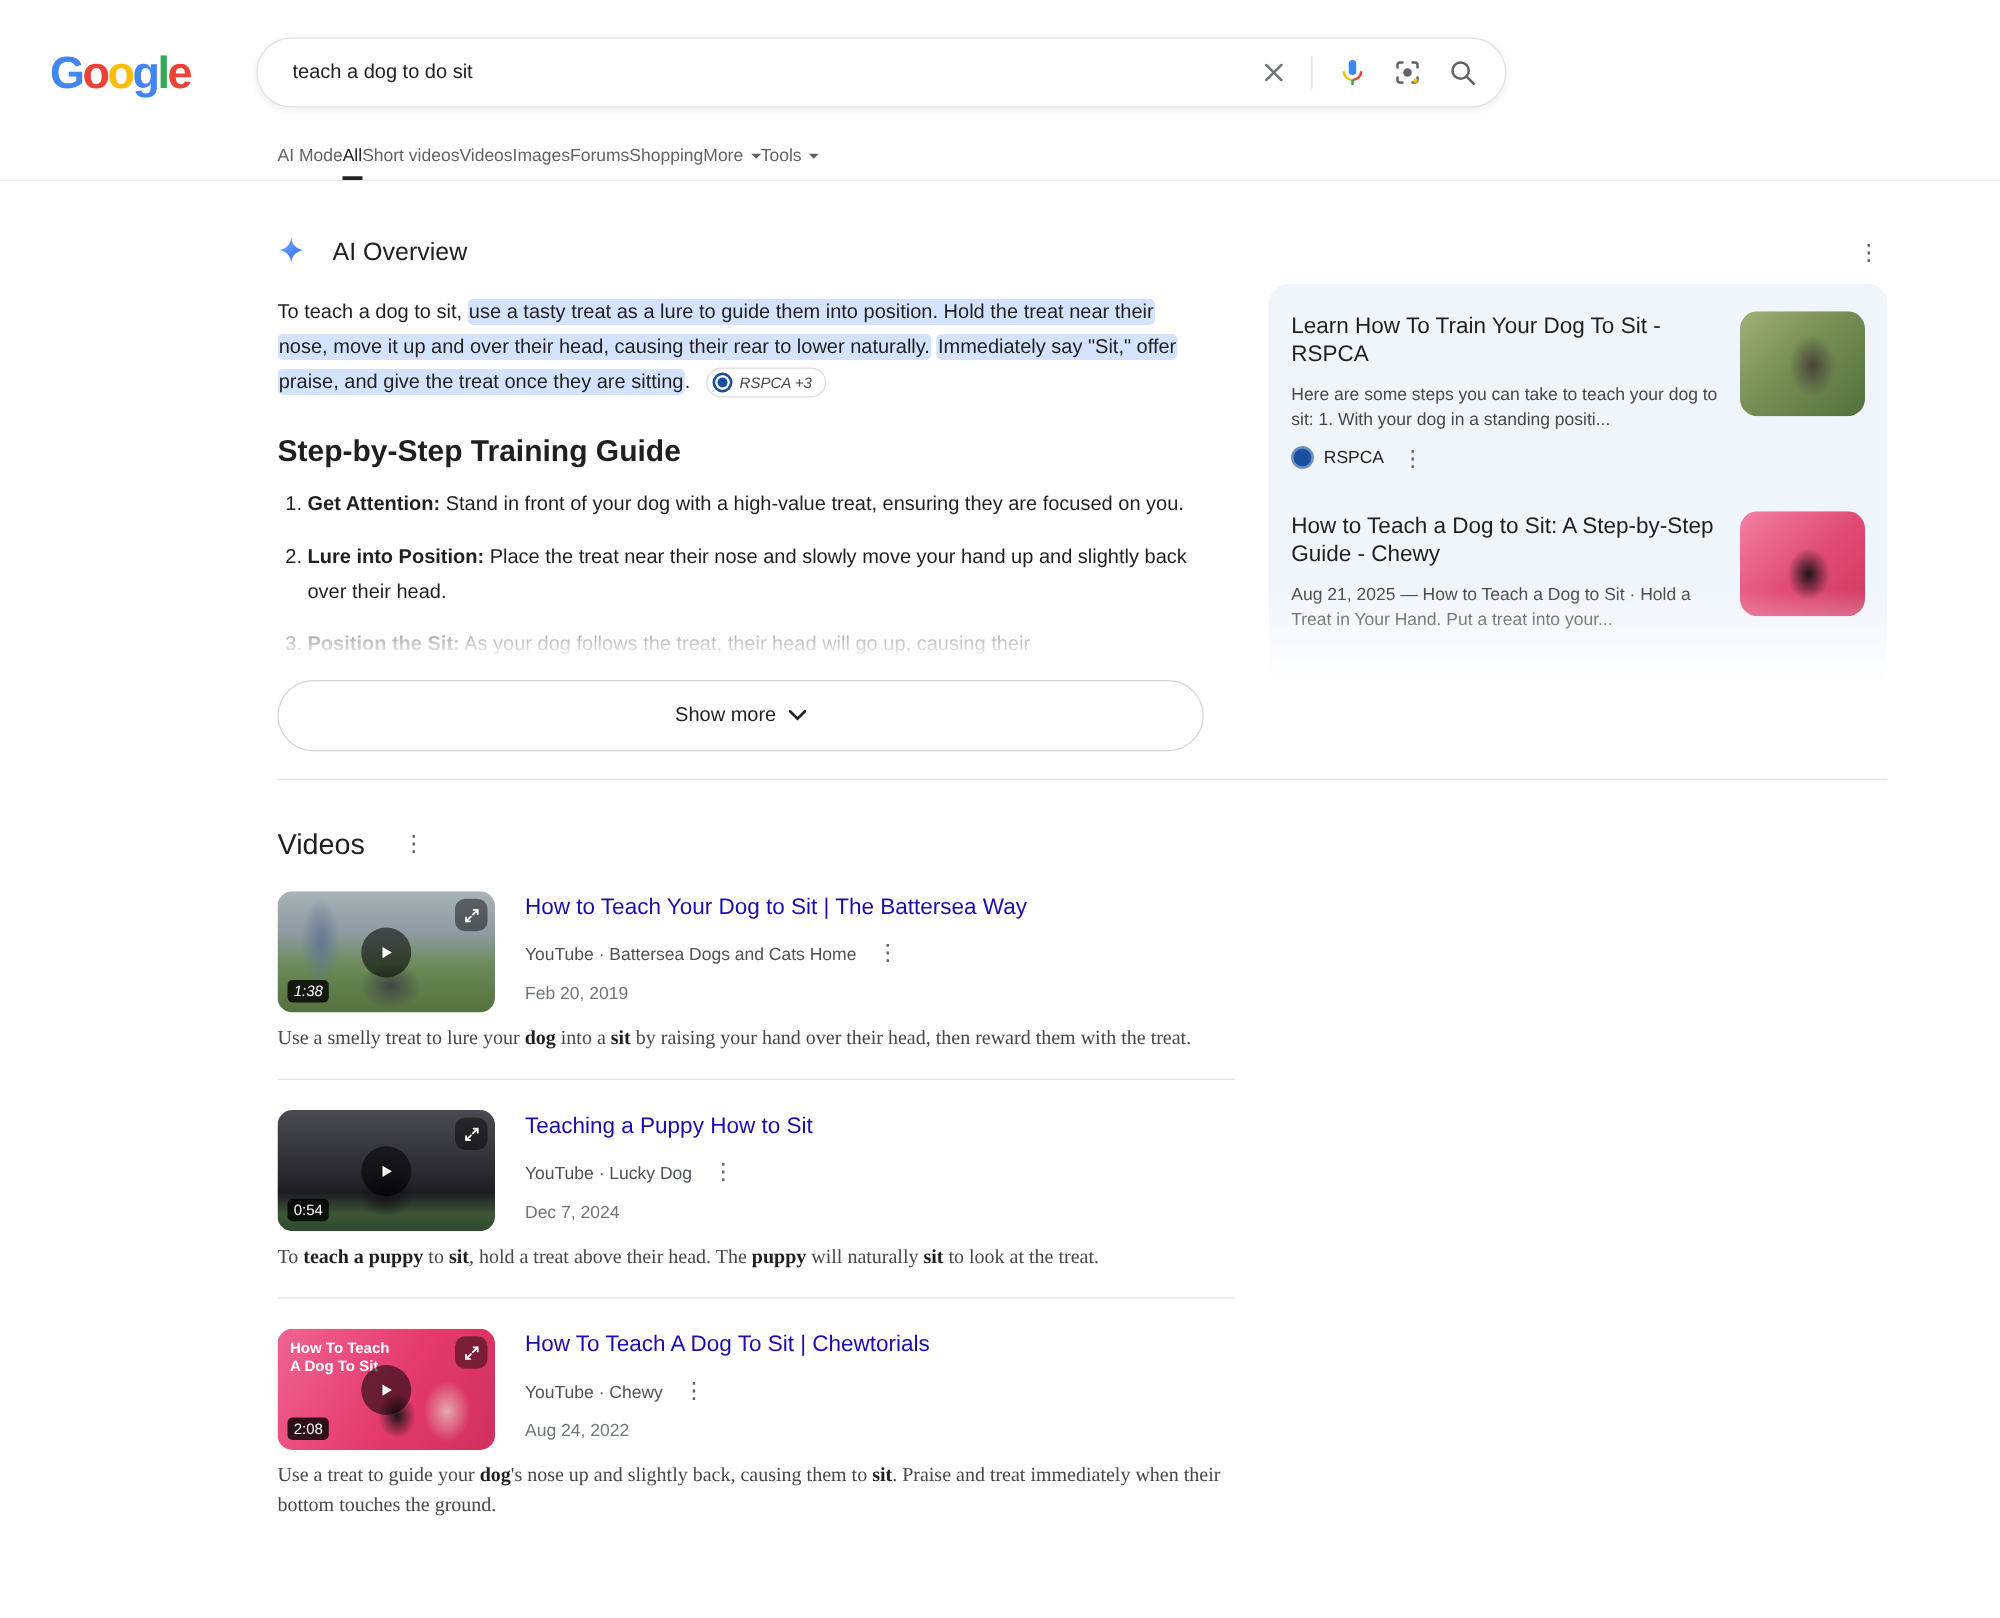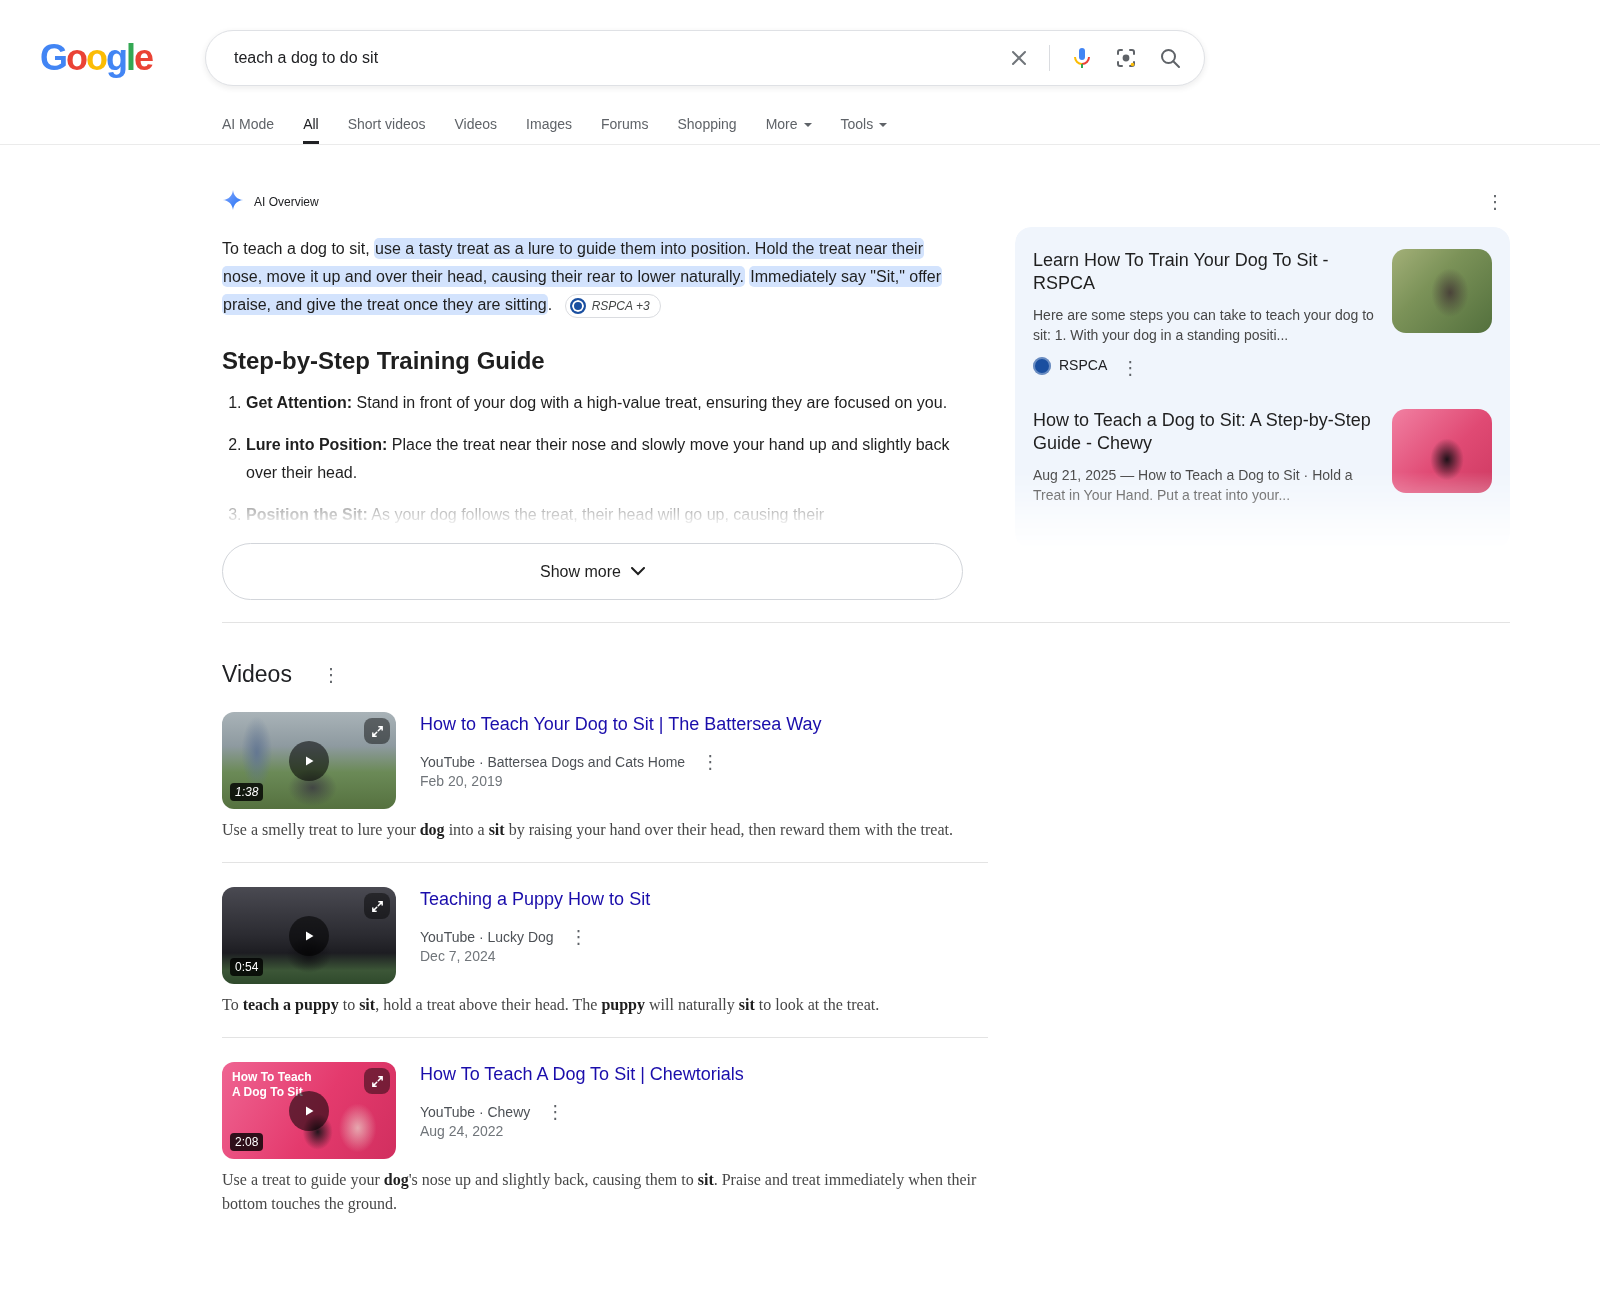--- a/index.html
+++ b/index.html
@@ -20,32 +20,32 @@
   }
   .search-bar input {
     flex:1; border:none; outline:none; font-size:16px; color:#202124;
     font-family:"Liberation Sans", sans-serif; background:transparent;
   }
   .sb-icons { display:flex; align-items:center; gap:20px; }
   .sb-divider { width:1px; height:26px; background:#dadce0; }
   .icon-btn { cursor:pointer; display:flex; align-items:center; justify-content:center; }
 
   
-  .nav { margin:30px 0 0 222px; display:flex; gap:29px; font-size:14px; color:#5f6368; }
+  .nav { margin:30px 0 0 222px; display:flex; font-size:14px; color:#5f6368; }
   .tab { padding-bottom:12px; display:flex; align-items:center; gap:6px; cursor:pointer; }
   .tab.active { color:#202124; border-bottom:3px solid #202124; padding-bottom:9px; }
   .caret { width:0; height:0; border-left:4px solid transparent; border-right:4px solid transparent; border-top:4px solid #5f6368; margin-top:2px; }
   .header-divider { border-bottom:1px solid #ebebeb; }
 
   
   .content { position:relative; margin-left:222px; width:1288px; padding-top:44px; }
 
   .ai-row { display:flex; justify-content:space-between; align-items:center; }
   .ai-label-wrap { display:flex; align-items:center; gap:10px; }
-  .ai-label { font-size:12px; color:#202124; }
+  .ai-label { font-size:20px; color:#202124;margin-left:12px; }
   .kebab { font-family:"DejaVu Sans", sans-serif; font-size:18px; color:#5f6368; cursor:pointer; line-height:1; padding:2px 6px; }
 
   .ai-body { width:741px; }
   .ai-para { margin-top:20px; font-size:16px; line-height:28px; color:#1f1f1f; }
   .seg-h { background:#d3e3fd; border-radius:5px; padding:2px 1px; box-decoration-break:clone; -webkit-box-decoration-break:clone; }
   .seg-b { font-weight:700; color:#1f1f1f; }
 
   .src-chip {
     display:inline-flex; align-items:center; gap:6px; height:24px; padding:0 10px 0 4px;
     border:1px solid #dadce0; border-radius:14px; font-size:12px; color:#444746;
@@ -133,21 +133,21 @@
     position:absolute; left:8px; bottom:8px; background:rgba(0,0,0,.8); color:#fff;
     font-size:12px; padding:2px 5px; border-radius:4px;
   }
   .expand {
     position:absolute; right:6px; top:6px; width:26px; height:26px; border-radius:8px;
     background:rgba(0,0,0,.45); display:flex; align-items:center; justify-content:center; cursor:pointer;
   }
   .vi-info { padding-top:2px; }
   .vi-title { font-size:18px; color:#1a0dab; cursor:pointer; }
   .vi-source { margin-top:16px; display:flex; align-items:center; gap:10px; font-size:14px; color:#4d5156; }
-  .vi-date { margin-top:0; font-size:14px; color:#70757a; }
+  .vi-date { margin-top:12px; font-size:14px; color:#70757a; }
   .vi-desc { margin-top:9px; font-size:16px; line-height:24px; color:#474747; width:766px;font-family:Liberation Serif, serif; }
   .vi-divider { margin-top:20px; border-top:1px solid #e3e3e3; width:766px; }
 
   .bottom-fade {
     position:absolute; left:0; bottom:0; width:1600px; height:60px;
     background:linear-gradient(to bottom, rgba(255,255,255,0), #fff 82%);
     pointer-events:none;
   }
 </style>
 </head>

